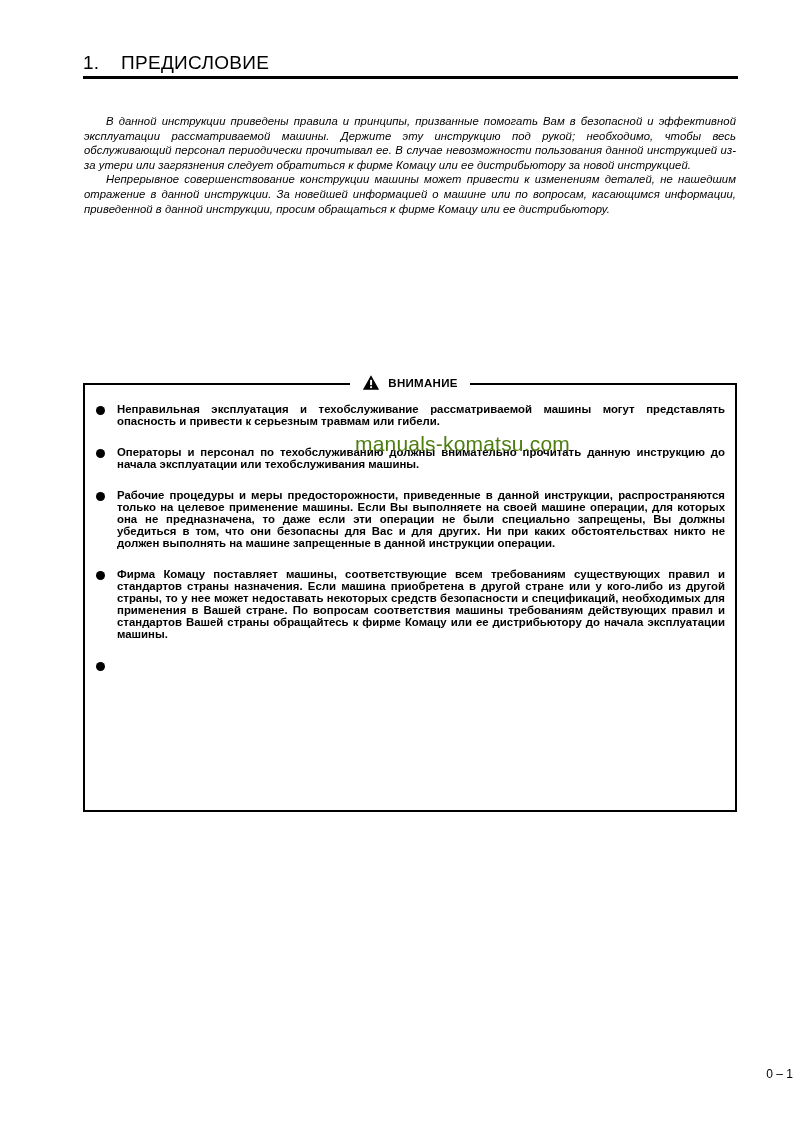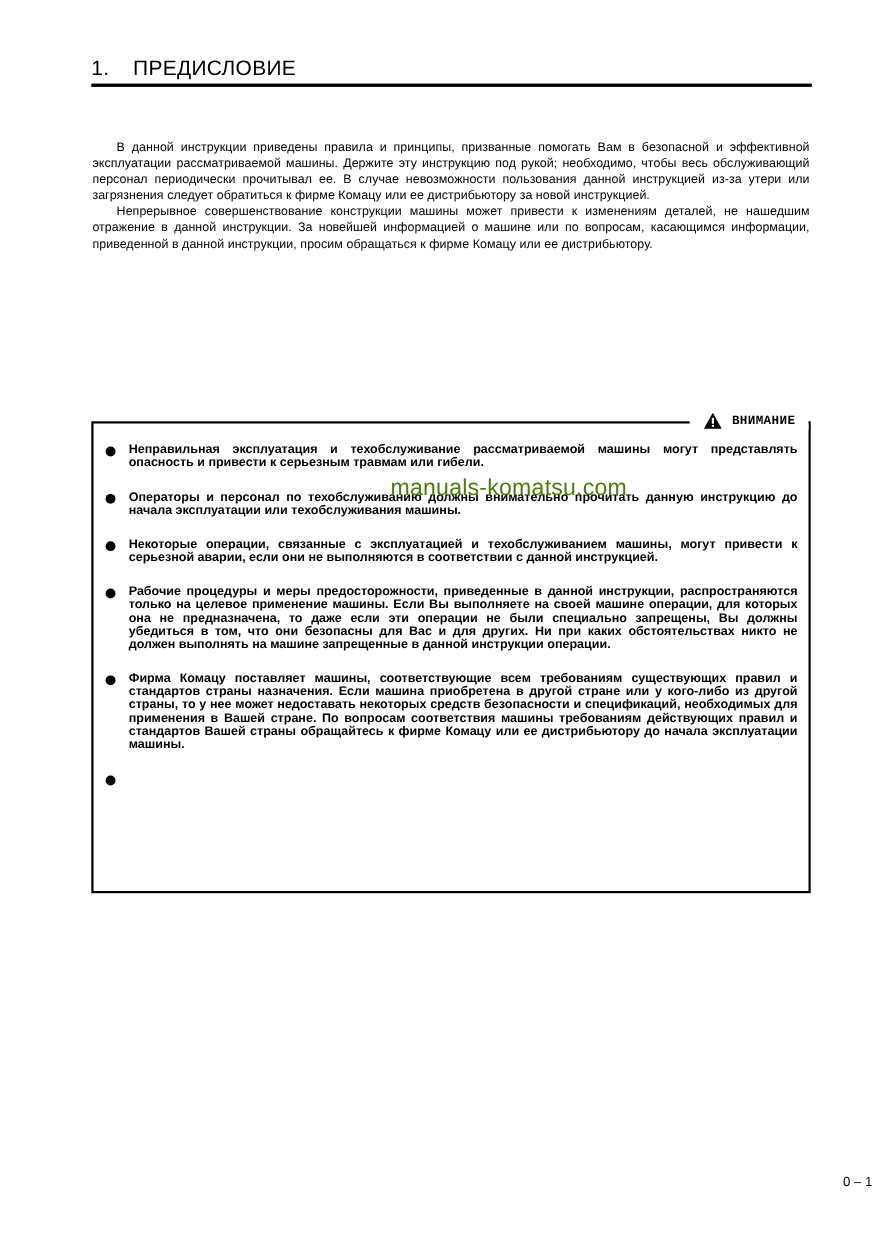--- a/index.html
+++ b/index.html
@@ -1,23 +1,23 @@
 <!DOCTYPE html>
 <html><head>
 <meta charset="utf-8">
 <style>
   html, body { margin: 0; padding: 0; background: #ffffff; }
   body { width: 793px; height: 1123px; position: relative; overflow: hidden; font-family: "Liberation Sans", "DejaVu Sans", sans-serif; color: #000; }
   .title-block { position: absolute; left: 83px; top: 52px; width: 655px; border-bottom: 3px solid #000; padding-bottom: 2px; }
   .title { font-family: "Liberation Sans", sans-serif; font-weight: normal; font-size: 19px; letter-spacing: 0.3px; line-height: 22px; }
   .title .num { display: inline-block; width: 38px; }
-  .intro { position: absolute; left: 84px; top: 127px; width: 652px; font-size: 11.3px; line-height: 14.6px; text-align: justify; letter-spacing: 0.05px; }
+  .intro { position: absolute; left: 84px; top: 114px; width: 652px; font-size: 11.3px; line-height: 14.6px; text-align: justify; letter-spacing: 0.05px; font-style: italic; }
   .intro p { margin: 0; text-indent: 22px; }
   .warn-box { position: absolute; left: 83px; top: 383px; width: 650px; height: 425px; border: 2px solid #000; }
-  .warn-header { position: absolute; left: 0; right: 0; top: -11px; text-align: right; font-family: Liberation Mono, monospace; }
+  .warn-header { position: absolute; left: 0; right: 0; top: -11px; text-align: center; }
   .warn-header-inner { display: inline-flex; align-items: center; background: #fff; padding: 0 12px; gap: 8px; }
   .warn-label { font-weight: bold; font-size: 11.5px; letter-spacing: 0.3px; }
   .warn-icon { width: 18px; height: 17px; display: inline-block; }
   .warn-list { position: absolute; left: 8px; right: 10px; top: 18px; margin: 0; padding: 0; list-style: none; }
   .warn-item { position: relative; padding-left: 24px; font-weight: bold; font-size: 11.4px; line-height: 12px; text-align: justify; margin-bottom: 19px; }
   .warn-item .bullet { position: absolute; left: 3px; top: 3px; width: 9px; height: 9px; border-radius: 50%; background: #000; }
   .watermark { position: absolute; left: 355px; top: 432px; font-family: "Liberation Sans", sans-serif; font-size: 21px; color: #4d7c0f; letter-spacing: 0.2px; }
   .page-num { position: absolute; left: 0; right: 0; top: 1067px; text-align: right; font-size: 12px; }
 </style>
 </head>
@@ -39,21 +39,20 @@
         <polygon points="10,1 19,17 1,17" fill="#000"></polygon>
         <rect x="9" y="6" width="2.2" height="6" fill="#fff"></rect>
         <rect x="9" y="13.2" width="2.2" height="2" fill="#fff"></rect>
       </svg>
       <span class="warn-label">ВНИМАНИЕ</span>
     </span>
   </div>
   <ul class="warn-list">
     <li class="warn-item"><span class="bullet"></span><span>Неправильная эксплуатация и техобслуживание рассматриваемой машины могут представлять опасность и привести к серьезным травмам или гибели.</span></li>
     <li class="warn-item"><span class="bullet"></span><span>Операторы и персонал по техобслуживанию должны внимательно прочитать данную инструкцию до начала эксплуатации или техобслуживания машины.</span></li>
-    <li class="warn-item"><span class="bullet"></span><span>Некоторые операции, связанные с эксплуатацией и техобслуживанием машины, могут привести к серьезной аварии, если они не выполняются в соответствии с данной инструкцией.</span></li>
     <li class="warn-item"><span class="bullet"></span><span>Рабочие процедуры и меры предосторожности, приведенные в данной инструкции, распространяются только на целевое применение машины. Если Вы выполняете на своей машине операции, для которых она не предназначена, то даже если эти операции не были специально запрещены, Вы должны убедиться в том, что они безопасны для Вас и для других. Ни при каких обстоятельствах никто не должен выполнять на машине запрещенные в данной инструкции операции.</span></li>
     <li class="warn-item"><span class="bullet"></span><span>Фирма Комацу поставляет машины, соответствующие всем требованиям существующих правил и стандартов страны назначения. Если машина приобретена в другой стране или у кого-либо из другой страны, то у нее может недоставать некоторых средств безопасности и спецификаций, необходимых для применения в Вашей стране. По вопросам соответствия машины требованиям действующих правил и стандартов Вашей страны обращайтесь к фирме Комацу или ее дистрибьютору до начала эксплуатации машины.</span></li>
     <li class="warn-item"><span class="bullet"></span></li>
   </ul>
 </div>
 
 <div class="watermark">manuals-komatsu.com</div>
 
 <div class="page-num">0 – 1</div>
 

